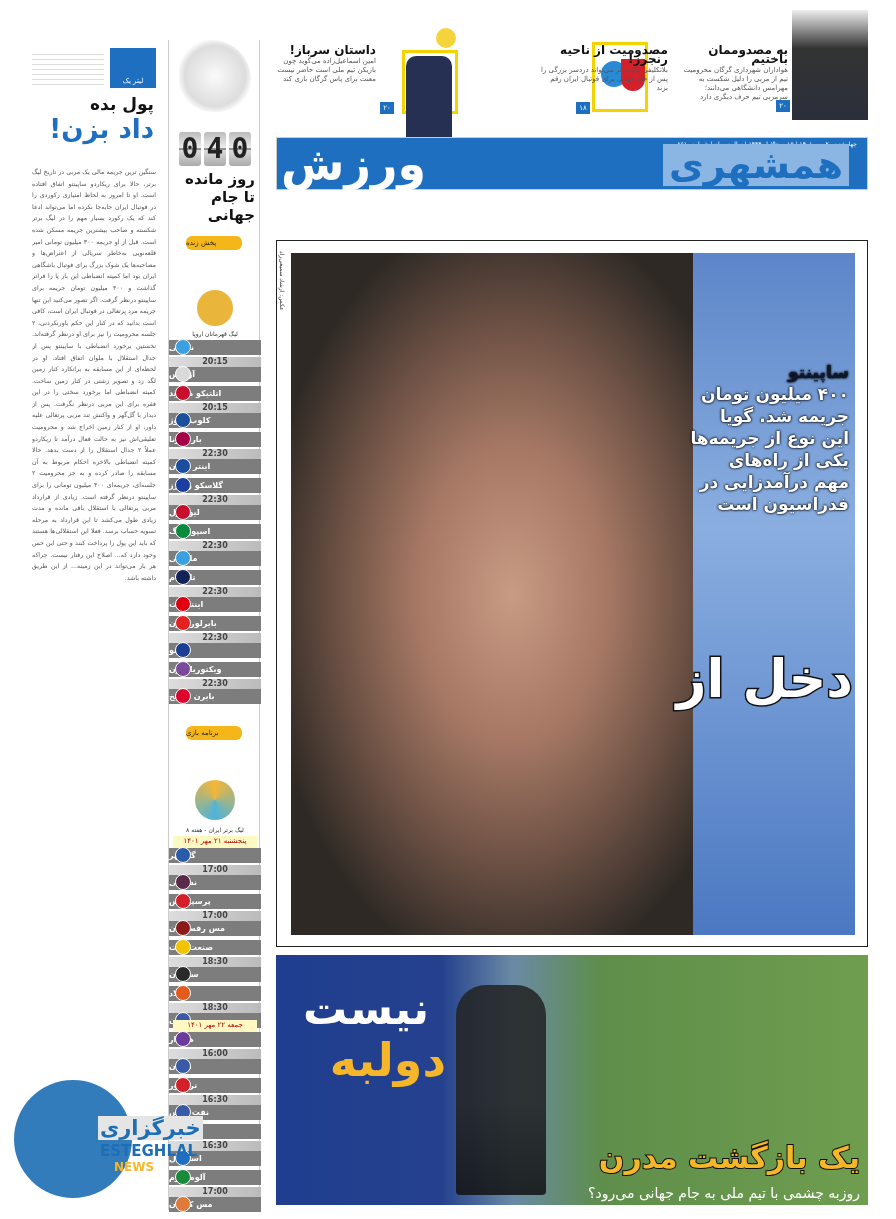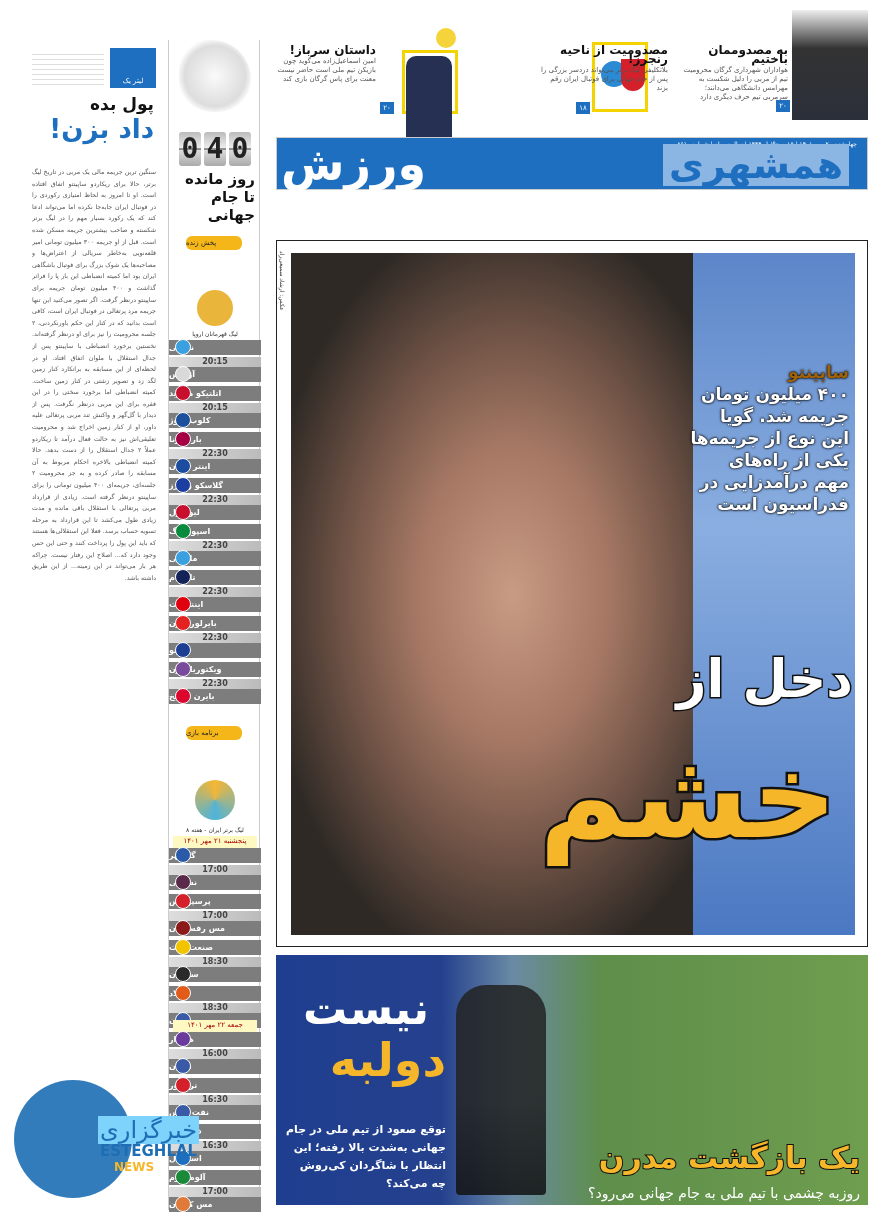--- a/index.html
+++ b/index.html
@@ -35,34 +35,34 @@
 #masthead{left:276px;top:137px;width:592px;height:53px;background:#1e6fbf;border:1px solid #ccc}
 .mast-title{position:absolute;right:18px;top:6px;font-size:38px;font-weight:bold;color:#1e6fbf;background:#8bb6e4;padding:0 6px;line-height:42px;letter-spacing:2px}
 .mast-meta{position:absolute;right:10px;top:2px;font-size:6px;color:#fff}
 .mast-brand{position:absolute;left:4px;top:2px;font-size:46px;font-weight:bold;color:#fff;line-height:48px}
 
 #hero{left:276px;top:240px;width:592px;height:707px;border:1px solid #222;background:#fff}
 .hero-photo{position:absolute;left:14px;top:12px;width:402px;height:682px;background:radial-gradient(ellipse at 55% 50%,#c89b85 0%,#a77965 30%,#6e5245 55%,#2e2925 80%);}
 .hero-blue{position:absolute;left:416px;top:12px;width:162px;height:682px;background:linear-gradient(#5c86c9,#8aaee0 40%,#4b78c2)}
 .credit{position:absolute;left:2px;top:10px;writing-mode:vertical-rl;font-size:6px;color:#333}
 .side-text{position:absolute;right:18px;top:120px;width:160px;text-align:right;font-size:17px;font-weight:bold;line-height:22px;color:#fff;text-shadow:0 0 3px #000,0 0 2px #000}
-.side-text .hl{color:#a16207}
+.side-text .hl{color:#0f172a}
 .head1{position:absolute;right:14px;top:408px;font-size:52px;font-weight:bold;color:#fff;-webkit-text-stroke:3px #111;paint-order:stroke fill}
 .head2{position:absolute;right:30px;top:480px;font-size:118px;font-weight:bold;color:#f6b62a;-webkit-text-stroke:5px #111;paint-order:stroke fill;line-height:150px}
 
 #bottom{left:276px;top:955px;width:592px;height:250px;background:linear-gradient(90deg,#1f3e8f 0%,#25418e 28%,#6a8aa5 40%,#5e8e4a 55%,#6f9e4f 100%)}
 .b-title1{position:absolute;left:10px;top:28px;font-size:44px;font-weight:bold;color:#fff;width:160px;text-align:center}
 .b-title2{position:absolute;left:10px;top:78px;font-size:46px;font-weight:bold;color:#f6b62a;width:160px;text-align:right}
 .b-desc{position:absolute;left:10px;top:166px;width:160px;font-size:11px;font-weight:bold;color:#fff;line-height:18px;text-align:right}
 .b-head{position:absolute;right:8px;top:185px;font-size:30px;font-weight:bold;color:#f6b62a;-webkit-text-stroke:2px #111;paint-order:stroke fill}
 .b-sub{position:absolute;right:8px;top:230px;font-size:14px;color:#fff}
 
 #wm{left:14px;top:1080px;width:160px;height:140px}
 .wm-circle{position:absolute;left:0;top:0;width:118px;height:118px;border-radius:50%;background:#1d6eb5;opacity:.9}
-.wm-text1{position:absolute;left:84px;top:36px;font-size:24px;font-weight:normal;color:#1d6eb5;background:#7dd3fc;padding:0 2px}
+.wm-text1{position:absolute;left:84px;top:36px;font-size:21px;font-weight:bold;color:#1d6eb5;background:#e5e5e5;padding:0 2px}
 .wm-text2{position:absolute;left:86px;top:62px;font-size:15px;font-weight:bold;color:#1d6eb5;direction:ltr}
 .wm-text3{position:absolute;left:100px;top:80px;font-size:12px;font-weight:bold;color:#f6b62a;direction:ltr}
 </style>
 </head>
 <body>
 
 <div id="leftcol" class="abs">
   <div class="lines"></div>
   <div class="tag-box">لیتر یک</div>
   <div class="h1a">پول بده</div>
@@ -308,28 +308,26 @@
 
 <div id="hero" class="abs">
   <div class="hero-photo"></div>
   <div class="hero-blue"></div>
   <div class="credit">عکس: ارشاد سمیعی‌راد</div>
   <div class="side-text">
     <span class="hl">ساپینتو</span><br>
     <span>۴۰۰ میلیون تومان جریمه شد. گویا این نوع از جریمه‌ها یکی از راه‌های مهم درآمدزایی در فدراسیون است</span>
   </div>
   <div class="head1">دخل از</div>
-  <div class="head2">خشم</div>
 </div>
 
 <div id="bottom" class="abs">
   <div class="abs" style="left:180px;top:30px;width:90px;height:210px;background:linear-gradient(#222 0 55%,#111);border-radius:30px 30px 4px 4px;opacity:.85"></div>
   <div class="b-title1">نیست</div>
   <div class="b-title2">دولبه</div>
-  <div class="b-desc">توقع صعود از تیم ملی در جام جهانی به‌شدت بالا رفته؛ این انتظار با شاگردان کی‌روش چه می‌کند؟</div>
   <div class="b-head">یک بازگشت مدرن</div>
   <div class="b-sub">روزبه چشمی با تیم ملی به جام جهانی می‌رود؟</div>
 </div>
 
 <div id="wm" class="abs">
   <div class="wm-circle"></div>
   <div class="wm-text1">خبرگزاری</div>
   <div class="wm-text2">ESTEGHLAL</div>
   <div class="wm-text3">NEWS</div>
 </div>

